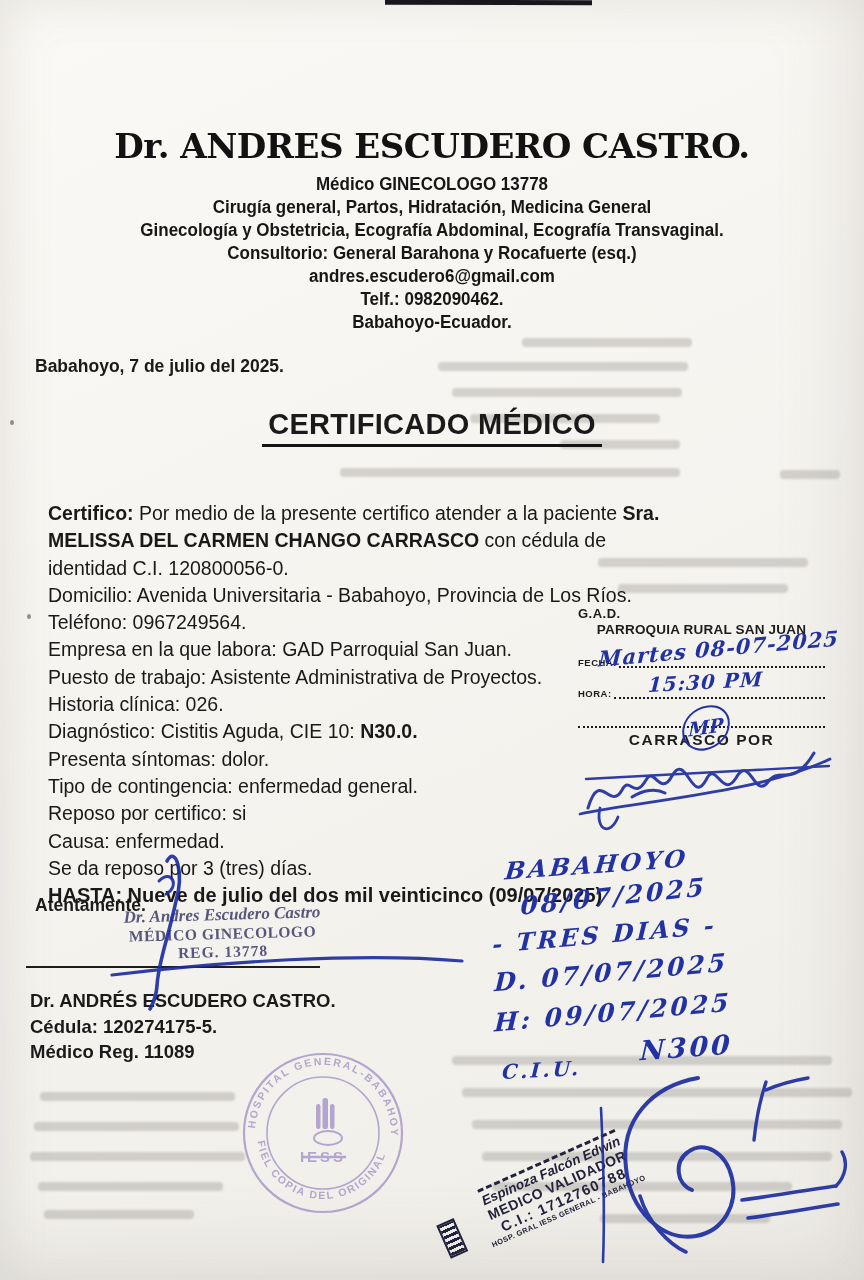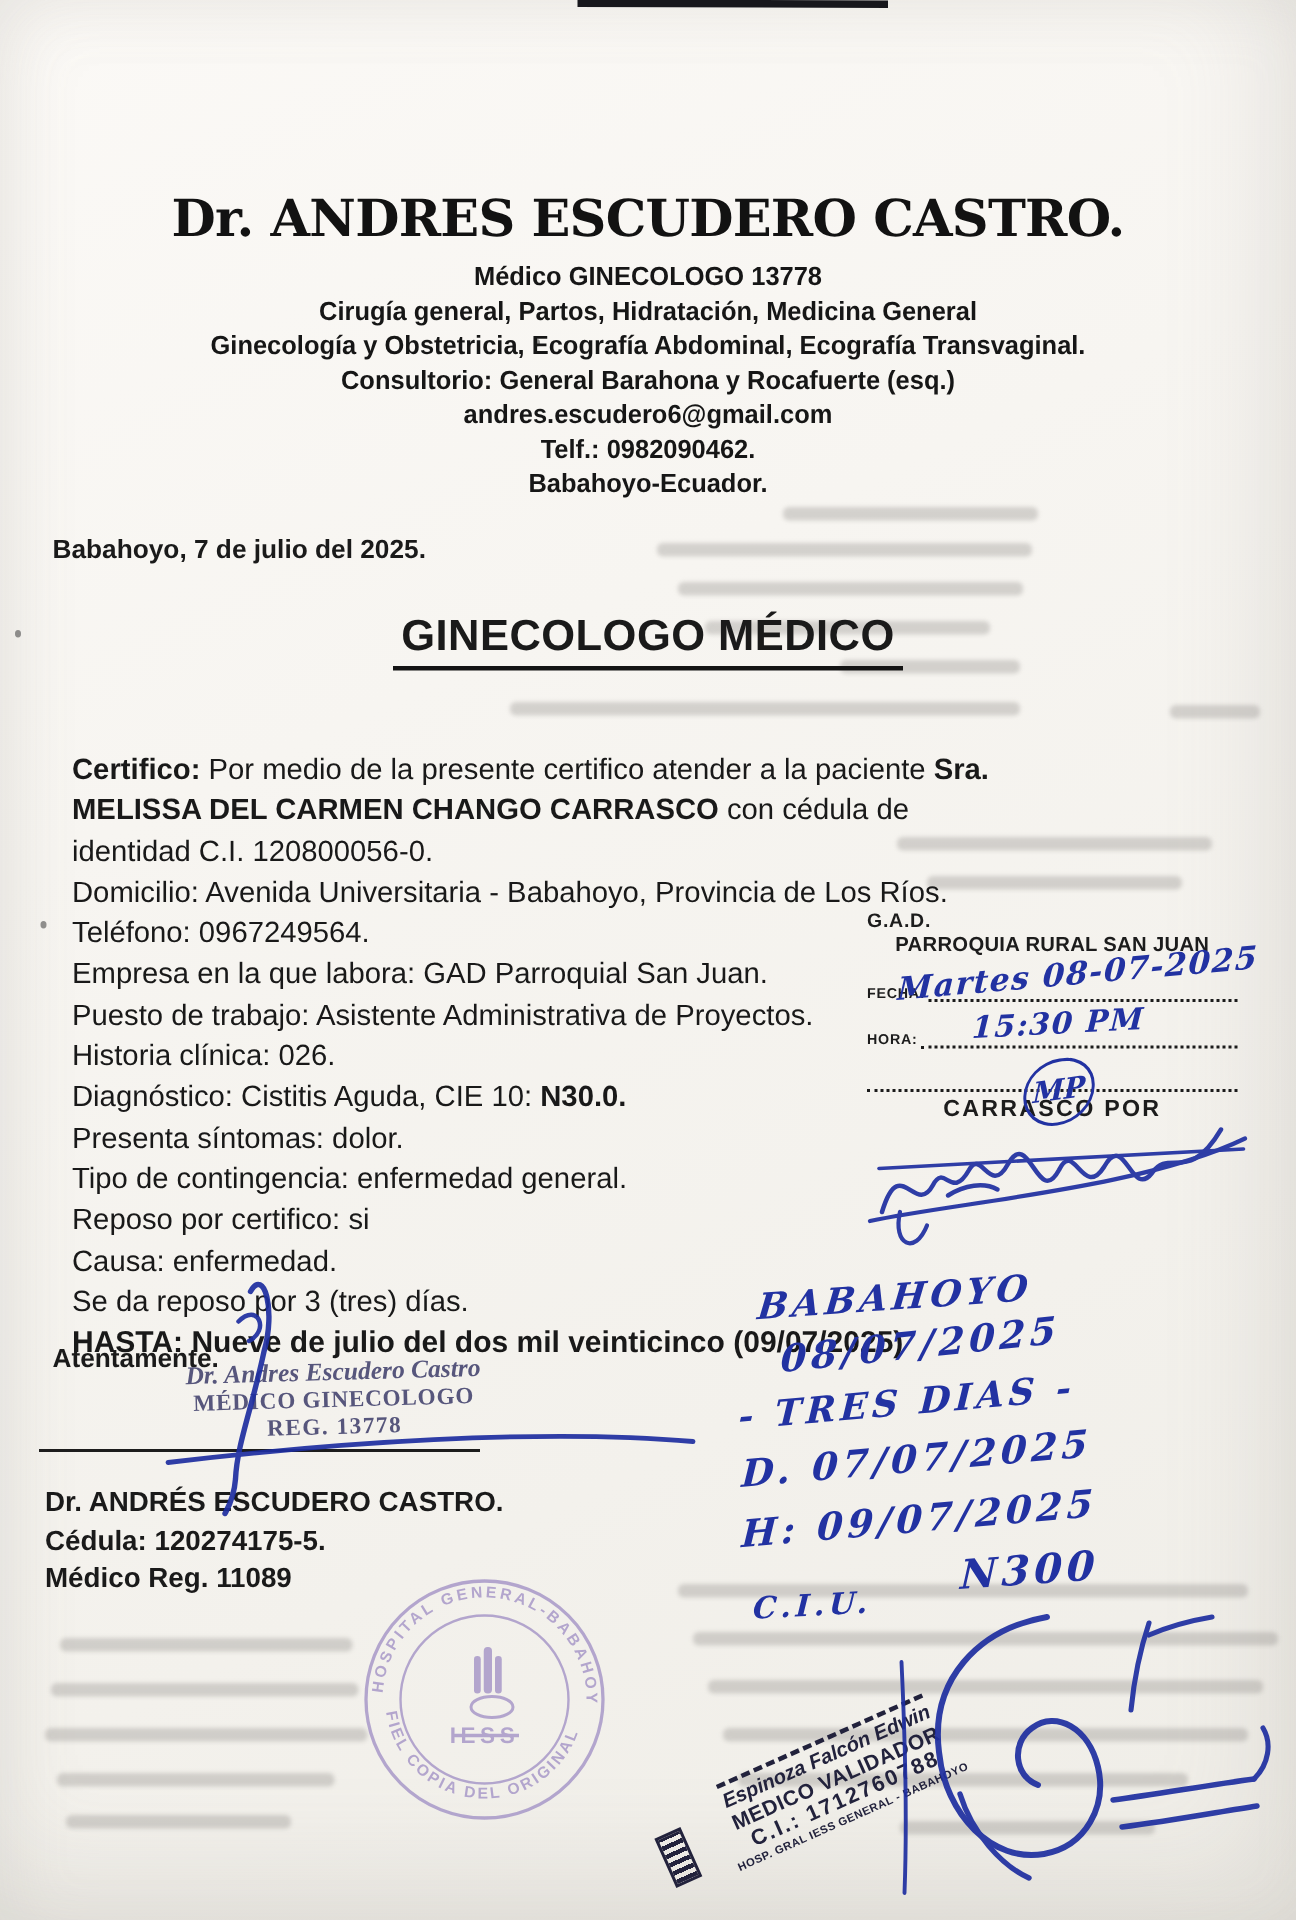--- a/index.html
+++ b/index.html
@@ -108,21 +108,21 @@
     <div class="hdr-sub" style="margin-top:0">Ginecología y Obstetricia, Ecografía Abdominal, Ecografía Transvaginal.</div>
     <div class="hdr-sub" style="margin-top:0">Consultorio: General Barahona y Rocafuerte (esq.)</div>
     <div class="hdr-sub" style="margin-top:0">andres.escudero6@gmail.com</div>
     <div class="hdr-sub" style="margin-top:0">Telf.: 0982090462.</div>
     <div class="hdr-sub" style="margin-top:0">Babahoyo-Ecuador.</div>
   </div>
 
   <div class="abs dateline">Babahoyo, 7 de julio del 2025.</div>
 
   <div class="abs titlewrap">
-    <span class="title">GINECOLOGO MÉDICO</span>
+    <span class="title">CERTIFICADO MÉDICO</span>
   </div>
 
   <div class="abs bodytxt">
     <div><b>Certifico:</b><span> Por medio de la presente certifico atender a la paciente </span><b>Sra. MELISSA DEL CARMEN CHANGO CARRASCO</b><span> con cédula de identidad C.I. 120800056-0.</span></div>
     <div>Domicilio: Avenida Universitaria - Babahoyo, Provincia de Los Ríos.</div>
     <div>Teléfono: 0967249564.</div>
     <div>Empresa en la que labora: GAD Parroquial San Juan.</div>
     <div>Puesto de trabajo: Asistente Administrativa de Proyectos.</div>
     <div>Historia clínica: 026.</div>
     <div><span>Diagnóstico: Cistitis Aguda, CIE 10: </span><b>N30.0.</b></div>

